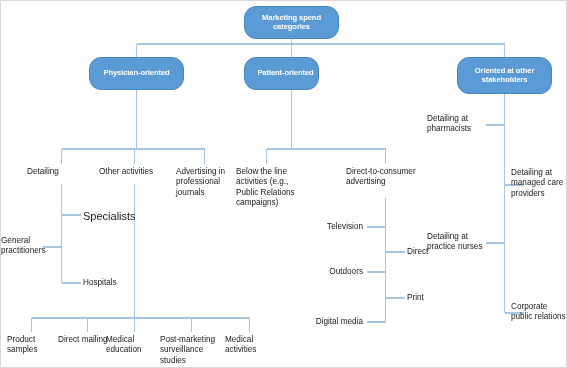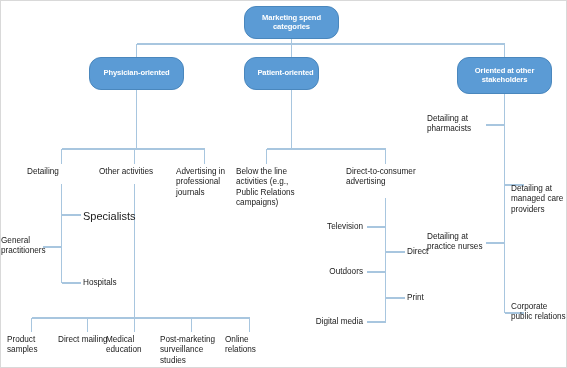--- a/index.html
+++ b/index.html
@@ -131,21 +131,21 @@
   <div class="lbl" style="left:57px;top:334px;width:59px;font-size:8.2px;">
     <span>Direct mailing</span>
   </div>
   <div class="lbl" style="left:105px;top:334px;width:57px;font-size:8.2px;">
     <span>Medical education</span>
   </div>
   <div class="lbl" style="left:159px;top:334px;width:63px;font-size:8.2px;">
     <span>Post-marketing surveillance studies</span>
   </div>
   <div class="lbl" style="left:224px;top:334px;width:49px;font-size:8.2px;">
-    <span>Online relations</span>
+    <span>Medical activities</span>
   </div>
 
   <div class="lbl" style="left:235px;top:166px;width:61px;font-size:8.2px;">
     <span>Below the line activities (e.g., Public Relations campaigns)</span>
   </div>
   <div class="lbl" style="left:345px;top:166px;width:79px;font-size:8.2px;">
     <span>Direct-to-consumer advertising</span>
   </div>
 
   <div class="lbl r" style="left:300px;top:221px;width:62px;font-size:8.2px;">
@@ -160,21 +160,21 @@
   <div class="lbl l" style="left:406px;top:292px;width:50px;font-size:8.2px;">
     <span>Print</span>
   </div>
   <div class="lbl r" style="left:294px;top:316px;width:68px;font-size:8.2px;">
     <span>Digital media</span>
   </div>
 
   <div class="lbl" style="left:426px;top:113px;width:56px;font-size:8.2px;">
     <span>Detailing at pharmacists</span>
   </div>
-  <div class="lbl" style="left:510px;top:167px;width:55px;font-size:8.2px;margin-top:16px;">
+  <div class="lbl" style="left:510px;top:167px;width:55px;font-size:8.2px;">
     <span>Detailing at managed care providers</span>
   </div>
   <div class="lbl" style="left:426px;top:231px;width:56px;font-size:8.2px;">
     <span>Detailing at practice nurses</span>
   </div>
   <div class="lbl" style="left:510px;top:301px;width:55px;font-size:8.2px;">
     <span>Corporate public relations</span>
   </div>
 
 </div>

